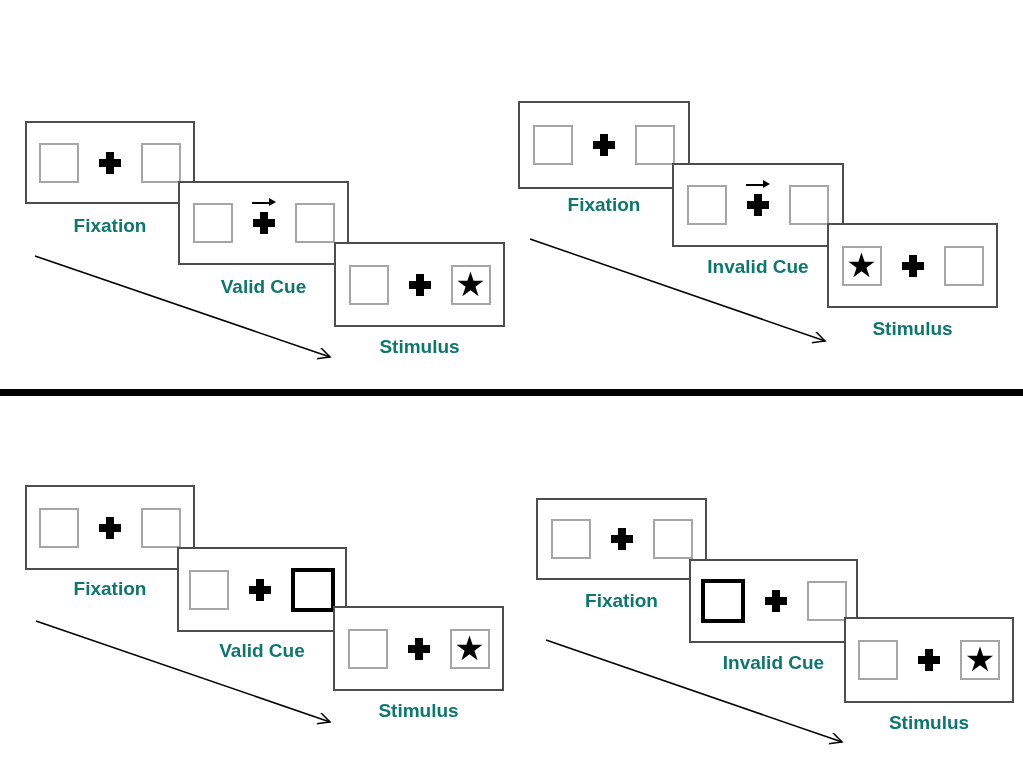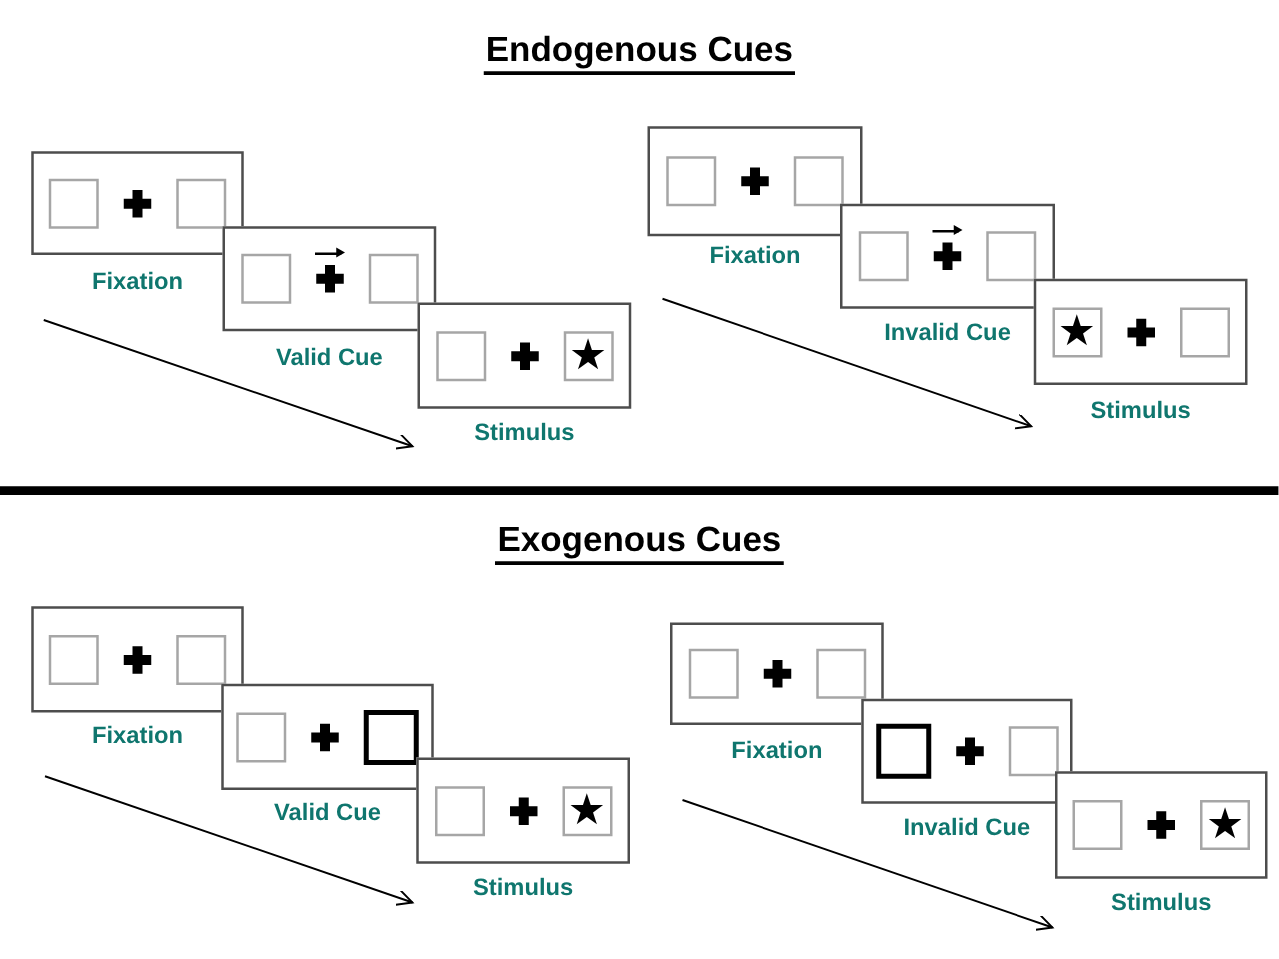--- a/index.html
+++ b/index.html
@@ -56,23 +56,21 @@
       <marker id="ah" markerWidth="14" markerHeight="14" refX="12" refY="6" orient="auto" markerUnits="userSpaceOnUse">
         <path d="M0,0 L12,6 L0,12" fill="none" stroke="#000" stroke-width="1.5"></path>
       </marker>
     </defs>
     <line x1="35" y1="256" x2="330" y2="357" stroke="#000" stroke-width="1.5" marker-end="url(#ah)"></line>
     <line x1="530" y1="239" x2="825" y2="341" stroke="#000" stroke-width="1.5" marker-end="url(#ah)"></line>
     <line x1="36" y1="621" x2="330" y2="722" stroke="#000" stroke-width="1.5" marker-end="url(#ah)"></line>
     <line x1="546" y1="640" x2="842" y2="742" stroke="#000" stroke-width="1.5" marker-end="url(#ah)"></line>
   </svg>
 
-  <div class="title" id="title-endo"><span class="ul">Endogenous Cues</span></div>
   <div class="divider"></div>
-  <div class="title" id="title-exo"><span class="ul">Exogenous Cues</span></div>
 
   <div class="panel" style="left:25px;top:121px;width:170px;height:83px;">
     <span class="box"></span>
     <span class="plusstack">
         <span class="plus"></span>
       </span>
     <span class="box"></span>
   </div>
   <div class="plabel" style="left:25px;top:215px;width:170px;">Fixation</div>
 

